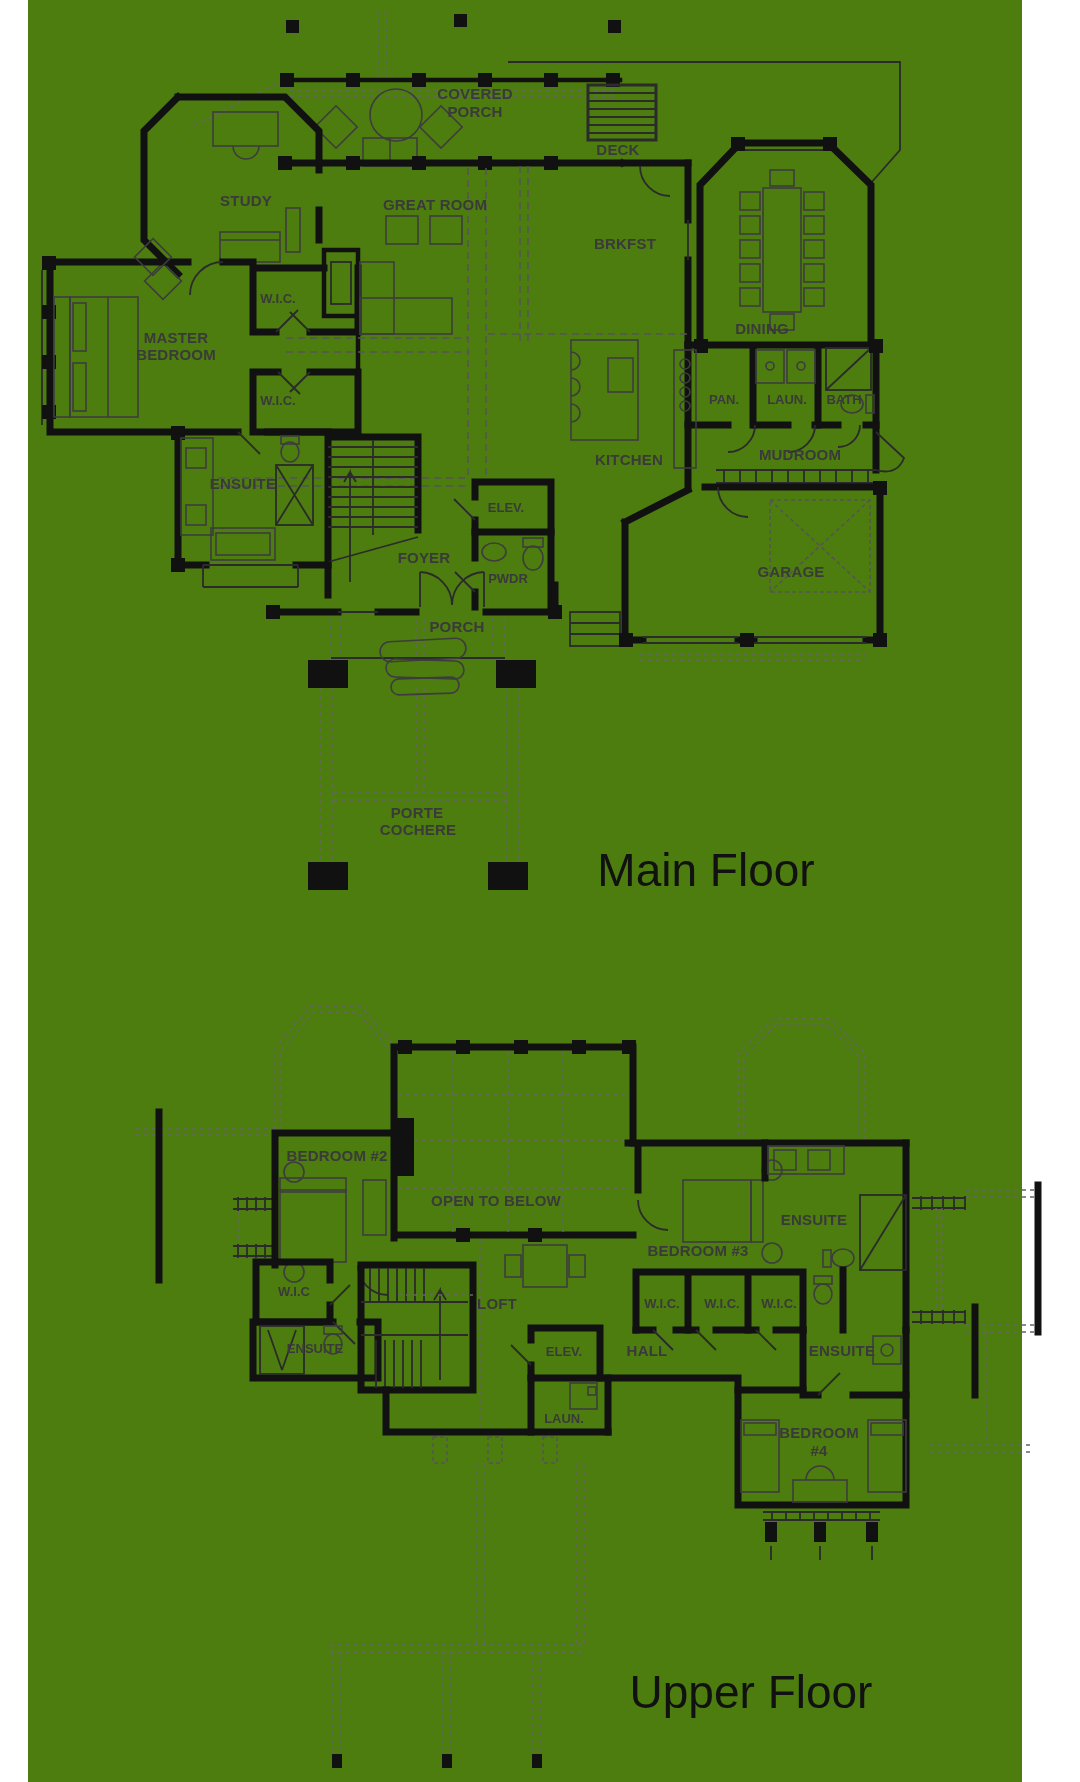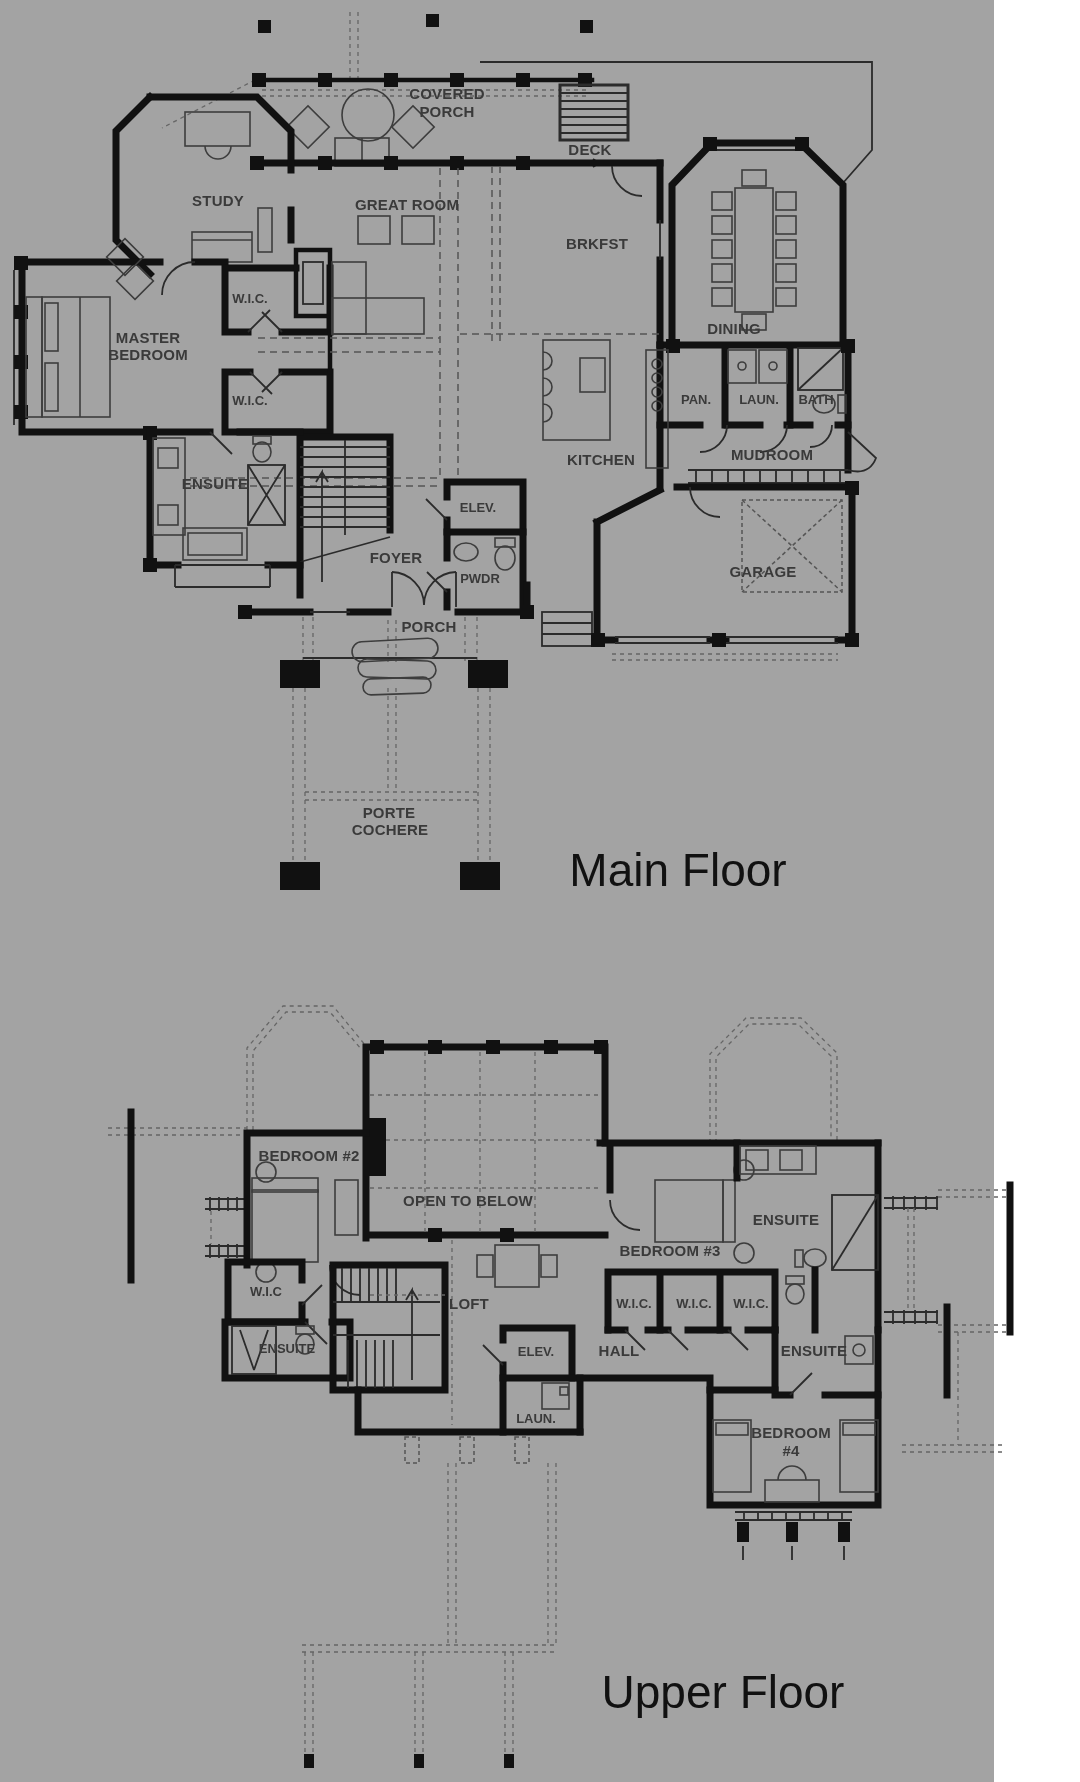--- a/index.html
+++ b/index.html
@@ -1,16 +1,16 @@
 <!DOCTYPE html>
 <html><head>
 <meta charset="utf-8">
 <style>
   html,body{margin:0;padding:0;background:#ffffff;}
-  .stage{width:994px;height:1782px;position:relative;background:#a3a3a3;font-family:"Liberation Sans",sans-serif;}
+  .stage{width:994px;height:1782px;position:relative;background:#4d7c0f;font-family:"Liberation Sans",sans-serif;margin-left:28px;}
   svg{display:block;}
   .w  {stroke:#111;stroke-width:7;fill:none;stroke-linecap:square;}
   .w2 {stroke:#111;stroke-width:4.5;fill:none;stroke-linecap:square;}
   .t  {stroke:#2b2b2b;stroke-width:1.8;fill:none;}
   .f  {stroke:#3d3d3d;stroke-width:1.6;fill:none;}
   .d  {stroke:#555;stroke-width:1.5;fill:none;stroke-dasharray:7 5;}
   .d2 {stroke:#666;stroke-width:1.3;fill:none;stroke-dasharray:4 4;}
   .post{fill:#111;stroke:none;}
   .pd {stroke:#555;stroke-width:1.5;fill:none;stroke-dasharray:4 3;}
   .rl {font-family:"Liberation Sans",sans-serif;font-weight:bold;font-size:15px;fill:#3a3a3a;text-anchor:middle;letter-spacing:.2px;}

